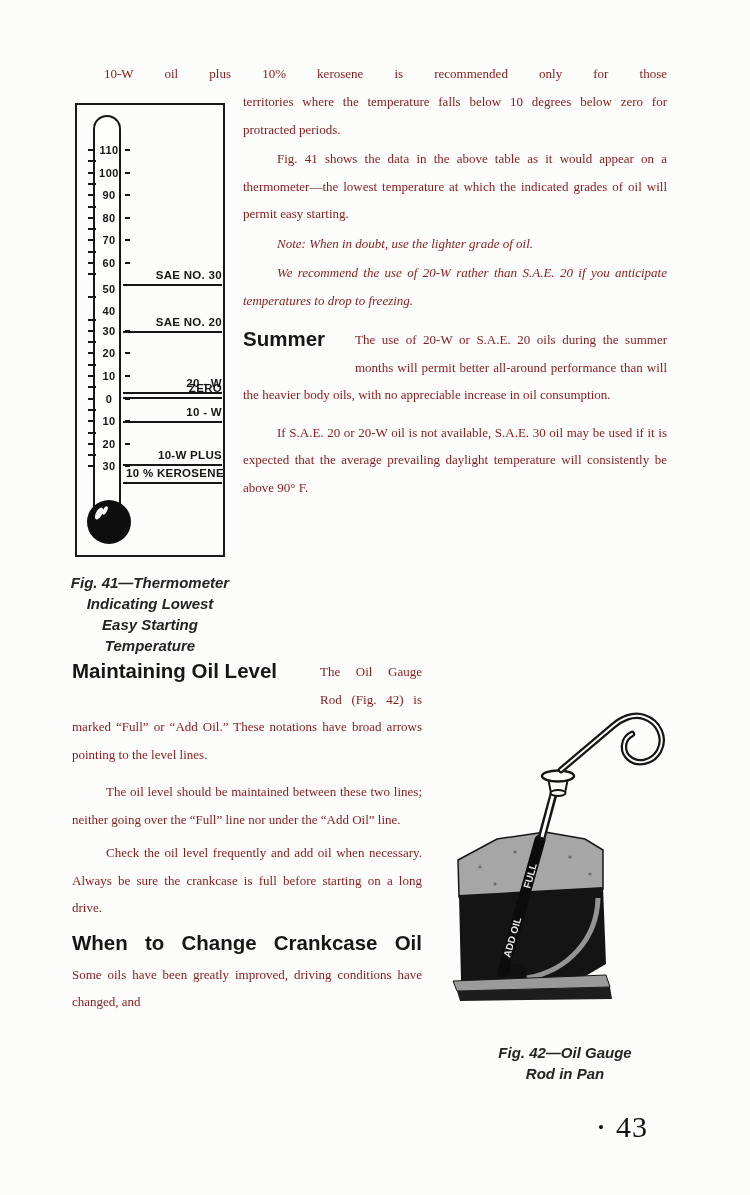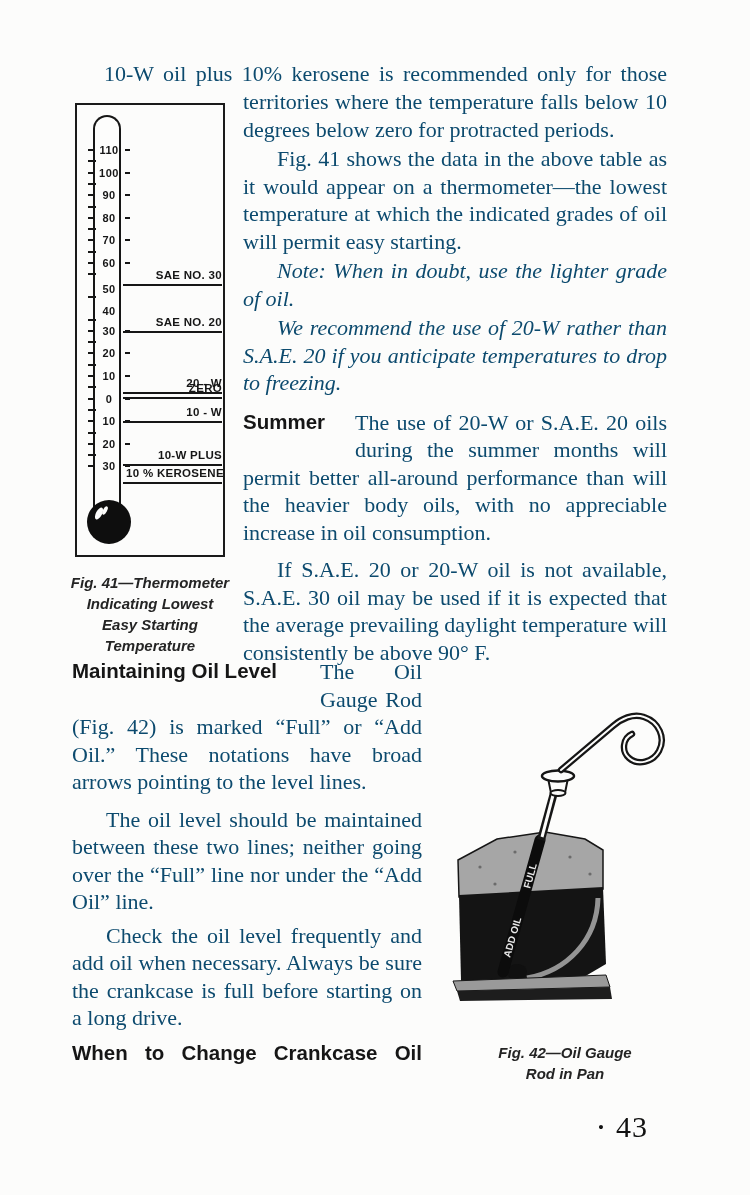--- a/index.html
+++ b/index.html
@@ -1,22 +1,22 @@
 <!DOCTYPE html>
 <html><head>
 <meta charset="utf-8">
 <style>
   html,body{margin:0;padding:0;background:#e8e8e6;}
   .page{
     position:relative;width:750px;height:1195px;margin:0 auto;
     background:#fcfcfb;overflow:hidden;color:#1d1d1d;
   }
   .serif{
-    font-family:"Liberation Serif",serif;font-size:22px;line-height:27.5px;
-    text-align:justify;color:#0c4a6e;margin:0;
+    font-family:"Liberation Serif",serif;font-size:13px;line-height:27.5px;
+    text-align:justify;color:#7f1d1d;margin:0;
   }
   .ind{text-indent:34px;}
   .ital{font-style:italic;}
   .h-sans{
     font-family:"Liberation Sans",sans-serif;font-weight:700;
     font-size:20.5px;line-height:26px;color:#161616;
   }
   
   .intro-line{
     position:absolute;left:60px;top:60px;width:607px;
@@ -228,20 +228,21 @@
       <div class="hang-float w248">
         <span class="h-sans">Maintaining Oil Level</span>
       </div>
       <p class="serif">The Oil Gauge Rod (Fig. 42) is marked “Full” or “Add Oil.” These notations have broad arrows pointing to the level lines.</p>
     </div>
 
     <p class="serif ind mb6">The oil level should be maintained between these two lines; neither going over the “Full” line nor under the “Add Oil” line.</p>
     <p class="serif ind mb8">Check the oil level frequently and add oil when necessary. Always be sure the crankcase is full before starting on a long drive.</p>
 
     <div class="h-sans h-just">When to Change Crankcase Oil</div>
+    <p class="serif">Some oils have been greatly improved, driving conditions have changed, and</p>
   </div>
 
   <div class="fig42">
     <svg width="240" height="330" viewBox="0 0 240 330">
 
       <polygon points="13,168 52,147 100,140 140,147 158,158 158,197 14,205" fill="#a6a6a6" stroke="#161616" stroke-width="1.5"></polygon>
       <circle cx="35" cy="175" r="1.6" fill="#6b6b6b"></circle>
       <circle cx="70" cy="160" r="1.6" fill="#6b6b6b"></circle>
       <circle cx="125" cy="165" r="1.6" fill="#6b6b6b"></circle>
       <circle cx="145" cy="182" r="1.6" fill="#6b6b6b"></circle>

